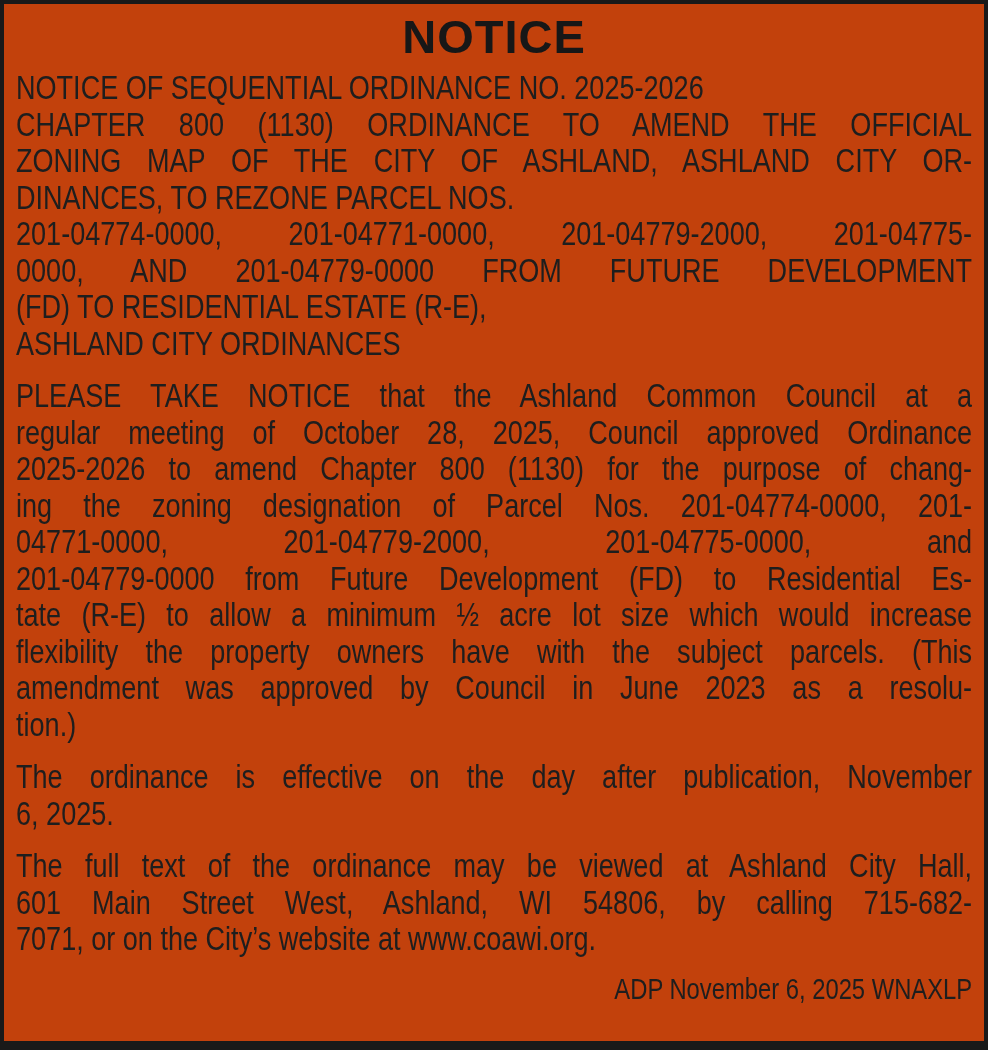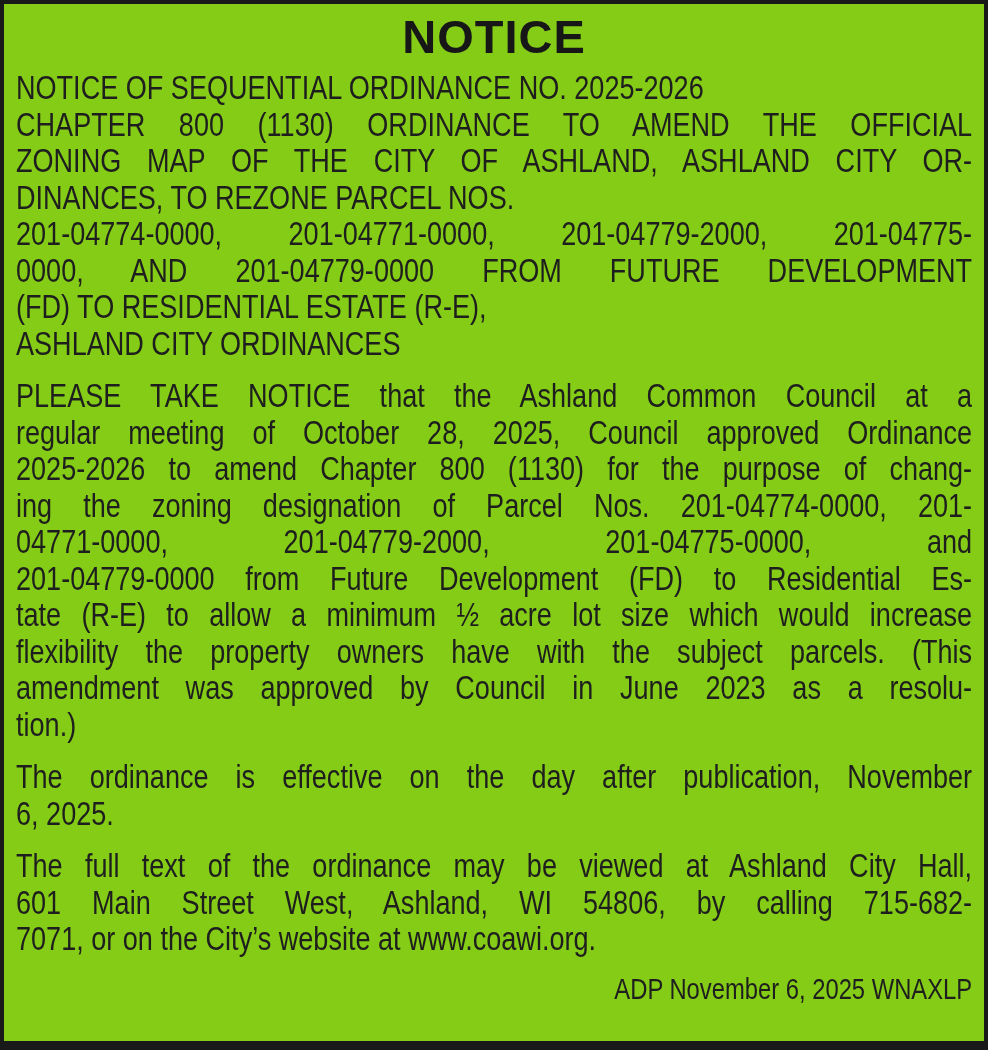--- a/index.html
+++ b/index.html
@@ -55,21 +55,21 @@
   .footer-line {
     margin-top: 14px;
     font-size: 29px;
     line-height: 34px;
     text-align: right;
   }
 </style>
 </head>
 <body>
 
-<div class="sheet" style="background: #84cc16; border-color: rgb(25, 25, 25); color: rgb(30, 30, 30);">
+<div class="sheet" style="background: #c2410c; border-color: rgb(25, 25, 25); color: rgb(30, 30, 30);">
   <h1 class="title">NOTICE</h1>
   <div class="scale">
     <div>
         <div class="section">
           <div class="line l">NOTICE OF SEQUENTIAL ORDINANCE NO. 2025-2026</div>
           <div class="line j">CHAPTER 800 (1130) ORDINANCE TO AMEND THE OFFICIAL</div>
           <div class="line j">ZONING MAP OF THE CITY OF ASHLAND, ASHLAND CITY OR-</div>
           <div class="line l">DINANCES, TO REZONE PARCEL NOS.</div>
           <div class="line j">201-04774-0000, 201-04771-0000, 201-04779-2000, 201-04775-</div>
           <div class="line j">0000, AND 201-04779-0000 FROM FUTURE DEVELOPMENT</div>

